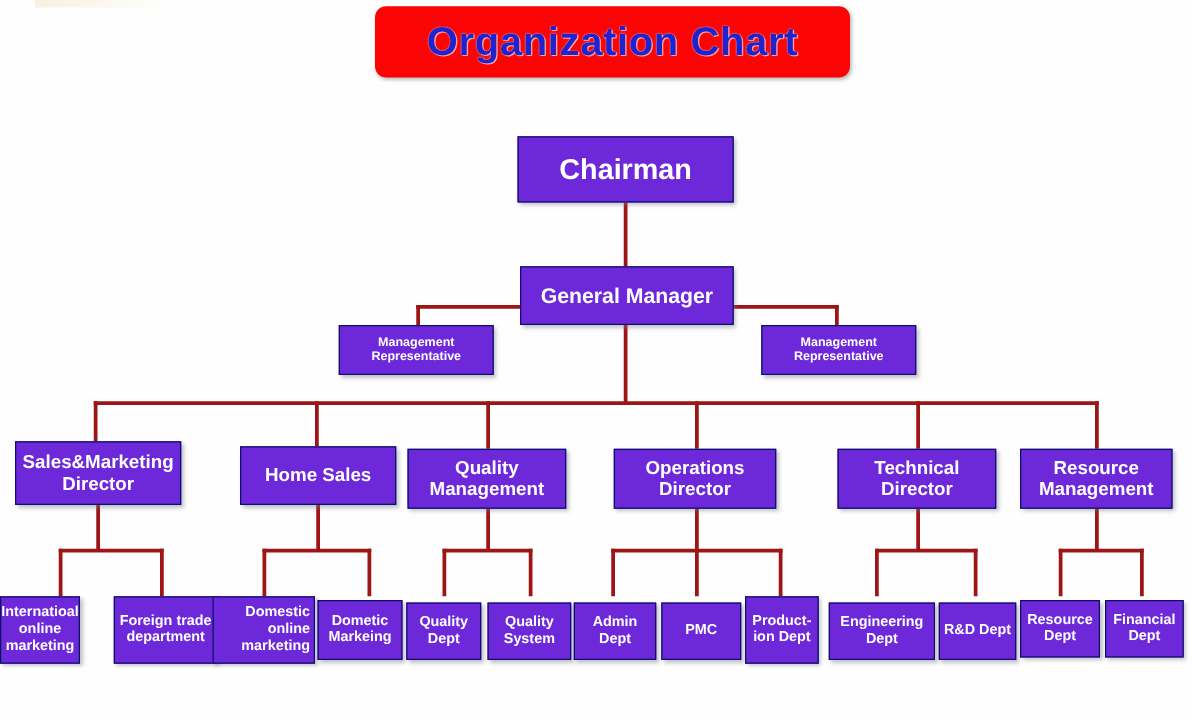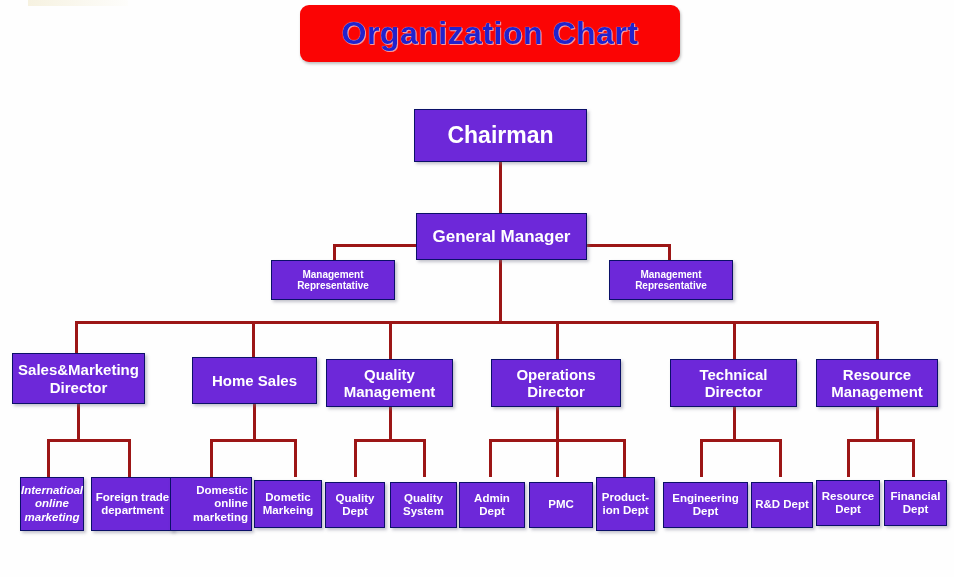--- a/index.html
+++ b/index.html
@@ -171,21 +171,21 @@
   </div>
 
   <div class="node lvl-dir" style="left:670px; top:359px; width:127px; height:48px;">
     <span>Technical Director</span>
   </div>
 
   <div class="node lvl-dir" style="left:816px; top:359px; width:122px; height:48px;">
     <span>Resource Management</span>
   </div>
 
-  <div class="node lvl-leaf" style="left:20px; top:477px; width:64px; height:54px;font-style:italic;">
+  <div class="node lvl-leaf" style="left:0; top:477px; width:64px; height:54px;">
     <span>Internatioal online marketing</span>
   </div>
 
   <div class="node lvl-leaf" style="left:91px; top:477px; width:83px; height:54px;">
     <span>Foreign trade department</span>
   </div>
 
   <div class="node lvl-leaf" style="left:170px; top:477px; width:82px; height:54px;text-align:right;">
     <span>Domestic online marketing</span>
   </div>

